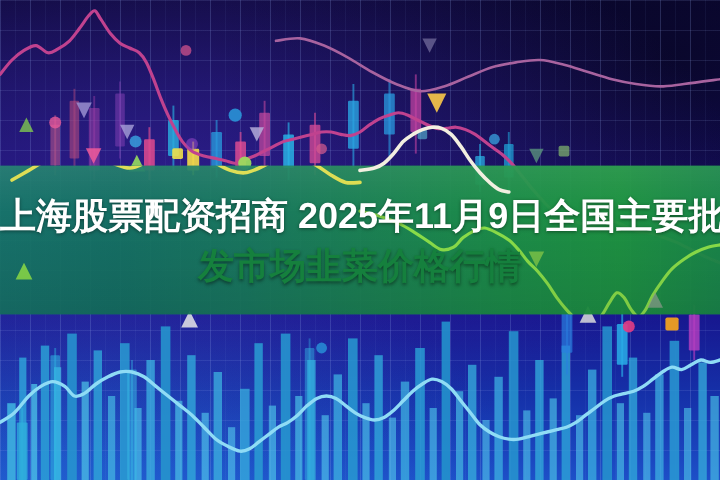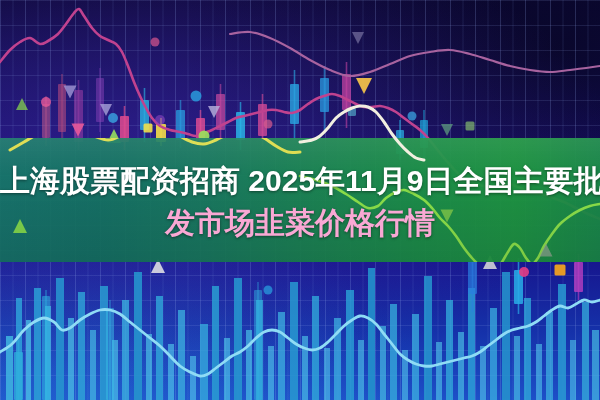--- a/index.html
+++ b/index.html
@@ -273,16 +273,16 @@
   </div>
 
   <svg class="layer" id="chart-svg-top" width="600" height="400" viewBox="0 0 600 400" style="z-index:30">
     <g id="g-top">
         <path d="M 300 142 C 302.00 141.67 308.67 141.00 312 140 C 315.33 139.00 317.33 138.00 320 136 C 322.67 134.00 325.33 131.00 328 128 C 330.67 125.00 333.33 120.67 336 118 C 338.67 115.33 341.33 113.67 344 112 C 346.67 110.33 349.33 109.00 352 108 C 354.67 107.00 357.33 106.17 360 106 C 362.67 105.83 365.33 106.00 368 107 C 370.67 108.00 373.33 109.50 376 112 C 378.67 114.50 381.33 118.33 384 122 C 386.67 125.67 389.33 130.33 392 134 C 394.67 137.67 397.33 141.00 400 144 C 402.67 147.00 405.33 149.67 408 152 C 410.67 154.33 413.33 156.67 416 158 C 418.67 159.33 422.67 159.67 424 160" fill="none" stroke="#f2efe0" stroke-width="3" stroke-linecap="round" stroke-linejoin="round"></path>
       </g>
   </svg>
 
   <div id="title-wrap">
     <div class="title-line" style="color: rgb(255, 255, 255); font-size: 30px;">上海股票配资招商 2025年11月9日全国主要批</div>
-    <div class="title-line" style="color: #f9a8d4; font-size: 30px;">发市场韭菜价格行情</div>
+    <div class="title-line" style="color: #15803d; font-size: 30px;">发市场韭菜价格行情</div>
   </div>
 
 </div>
 
 </body></html>

